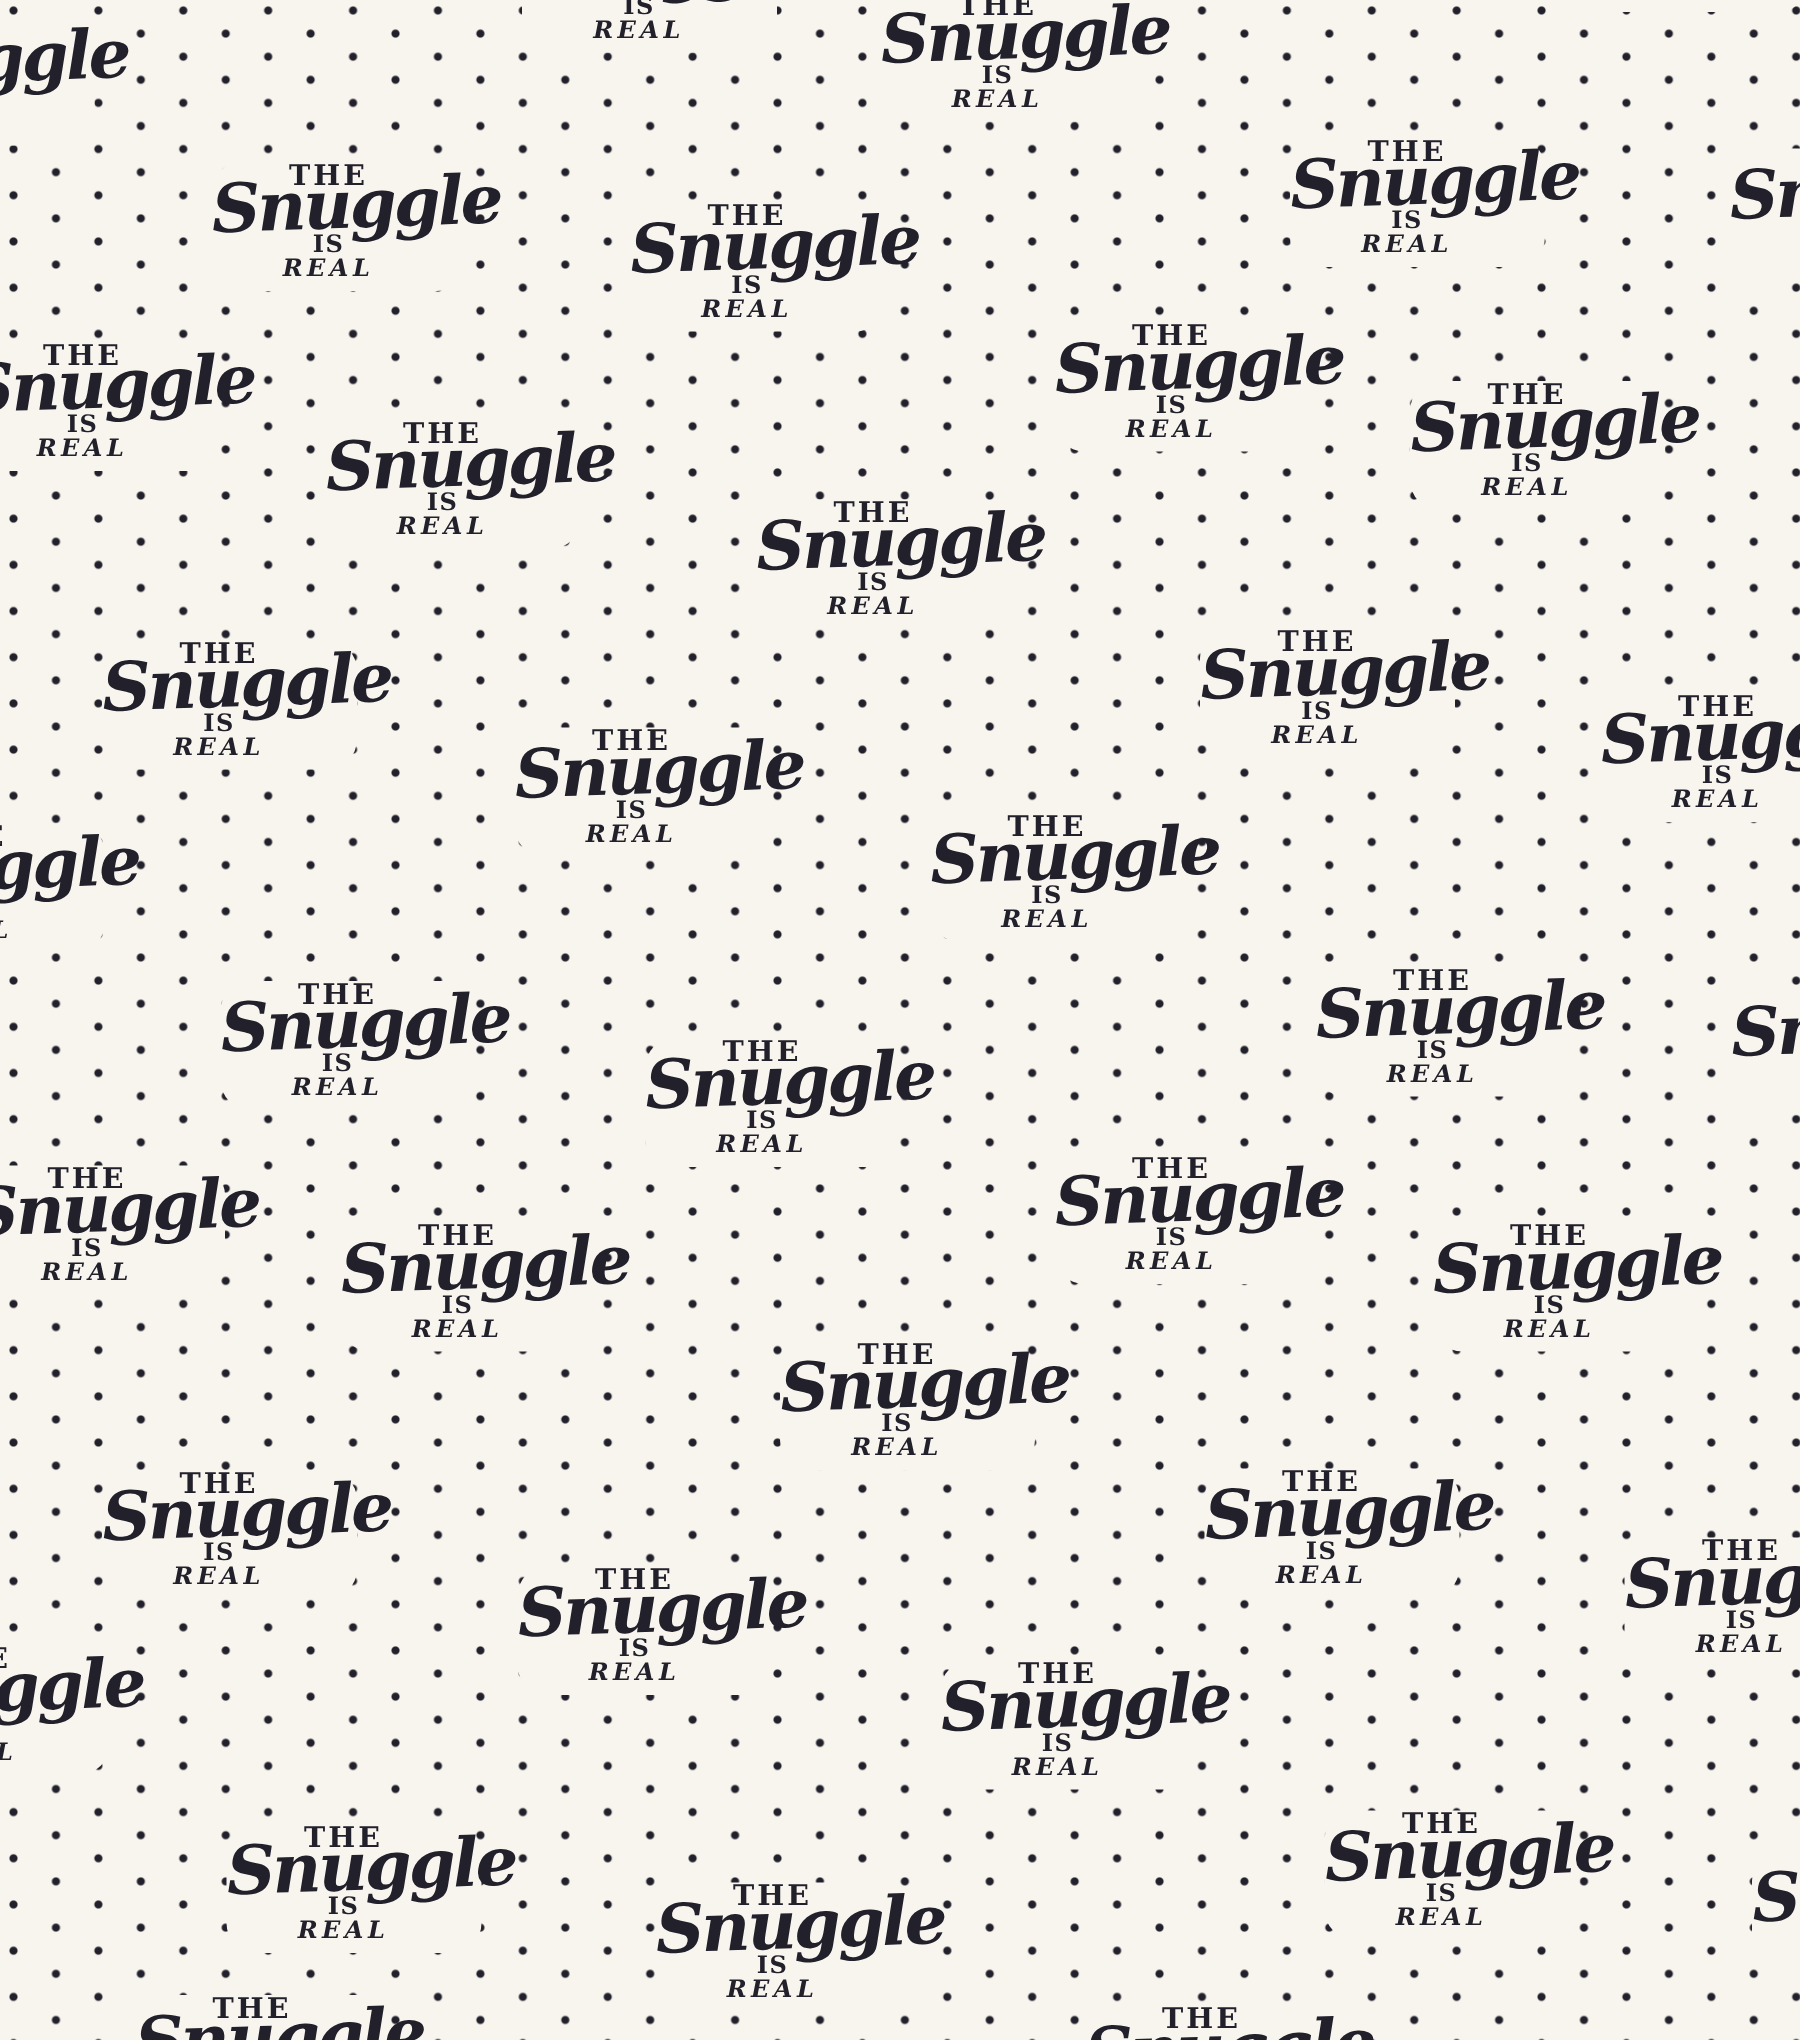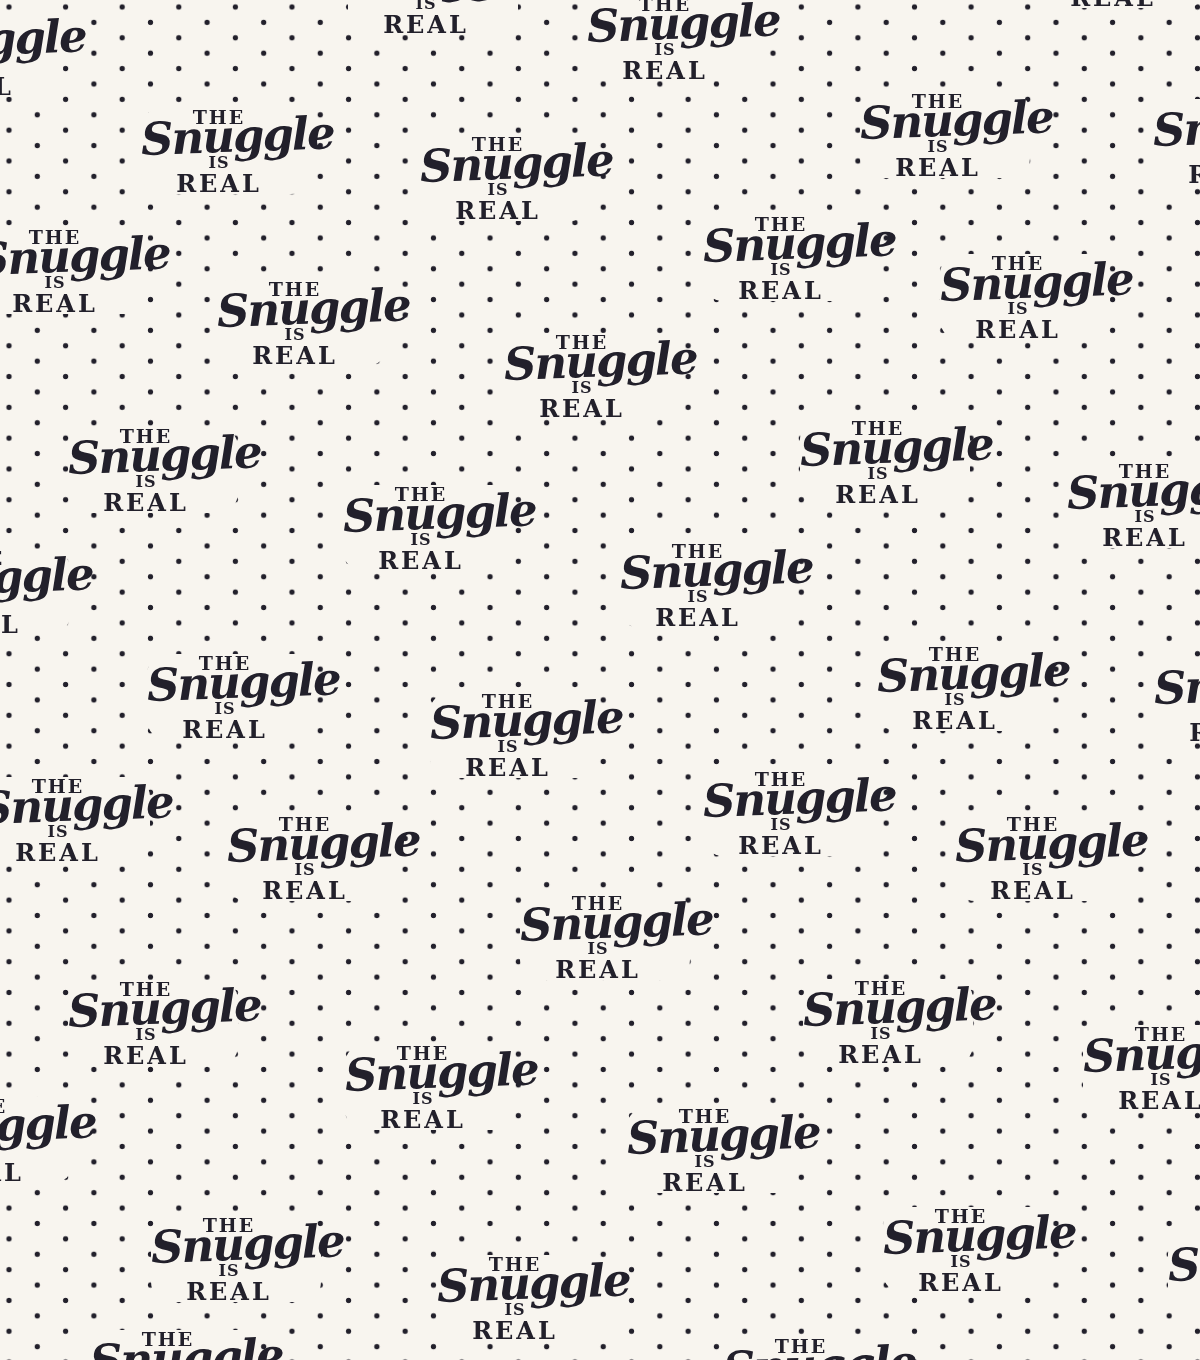--- a/index.html
+++ b/index.html
@@ -37,21 +37,21 @@
     font-size:45px;font-weight:bold;font-style:italic;
     letter-spacing:-2px;
     transform:rotate(-2deg);
   }
   .m-is{
     top:45px;left:0;width:156px;
     font-size:16px;font-weight:bold;letter-spacing:1px;
   }
   .m-real{
     top:61px;left:0;width:156px;
-    font-size:24px;font-weight:bold;letter-spacing:3px;
+    font-size:16px;font-weight:bold;letter-spacing:3px;font-style:italic;
   }
 </style>
 </head>
 <body>
 
 <div class="swatch">
 
 <div class="motif" style="left: -107px; top: 11px;">
       <span class="m-the">THE</span>
       <span class="m-snuggle">Snuggle</span>

